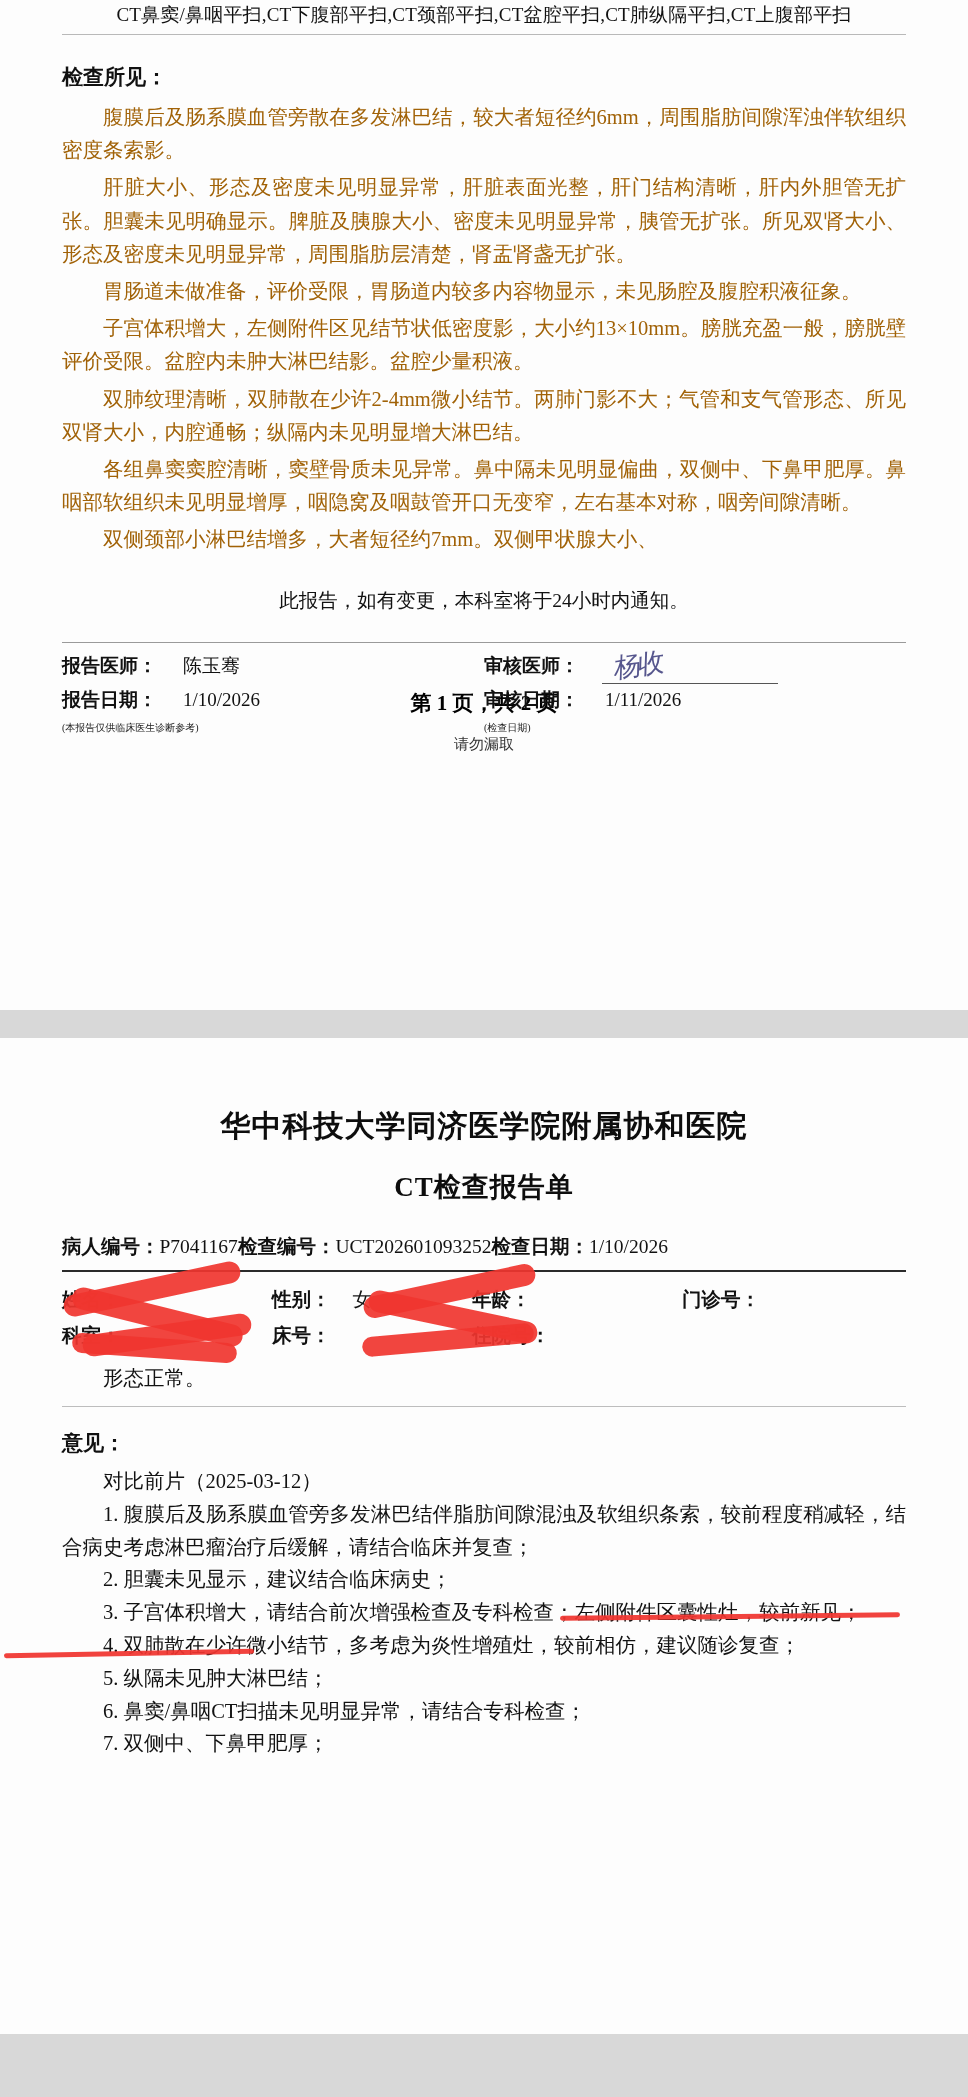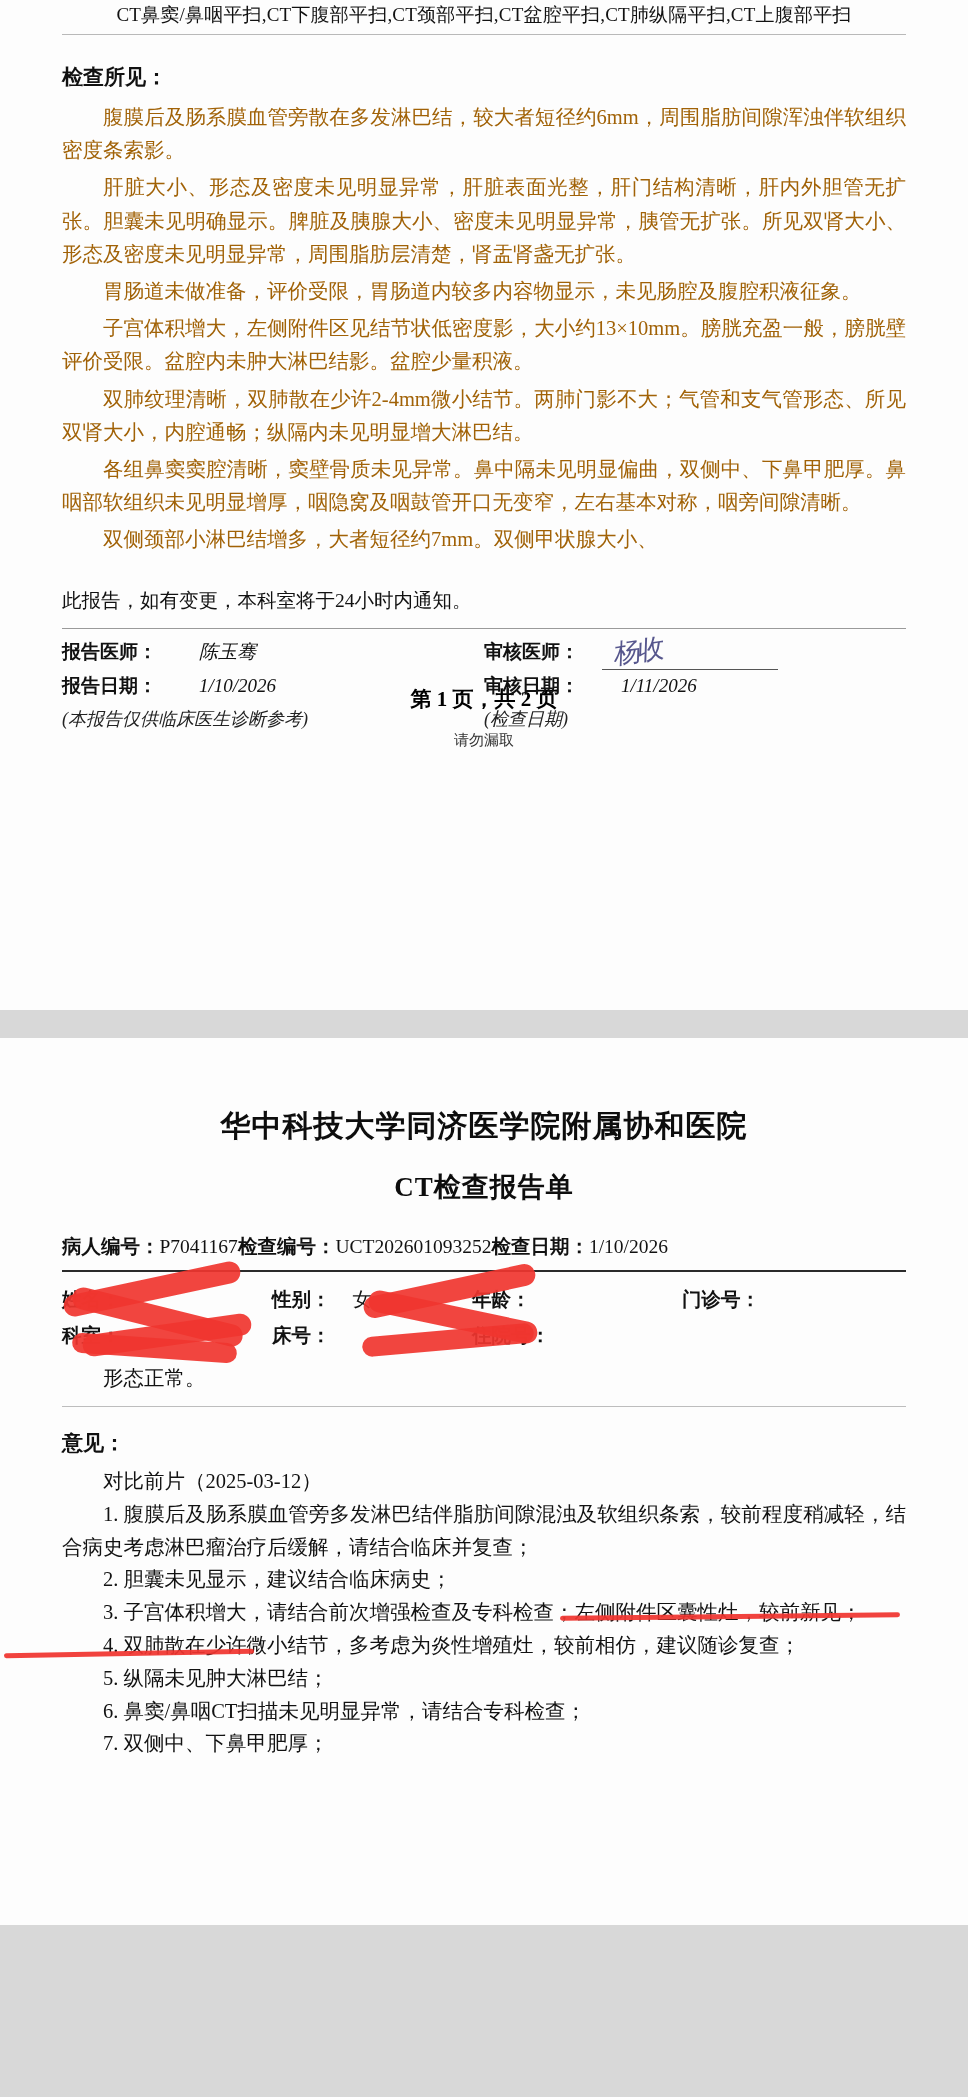--- a/index.html
+++ b/index.html
@@ -52,47 +52,47 @@
     font-size: 20.5px;
     line-height: 1.62;
     color: #a16207;
     text-indent: 2em;
     margin: 0 0 4px 0;
     text-align: justify;
   }
   .notice {
     font-size: 19.5px;
     color: #111;
-    margin: 30px 0 14px 0;
+    text-align: center;
+    margin: 30px 0 28px 0;
   }
   .hr-sign {
     border-top: 1px solid #9a9a9a;
     margin: 6px 0 10px 0;
   }
 
   .signblock {
     display: flex;
     font-size: 19px;
     color: #111;
   }
   .signblock .col-l { width: 50%; }
   .signblock .col-r { width: 50%; position: relative; }
   .sline {
     display: flex;
     align-items: baseline;
     margin-bottom: 8px;
     height: 26px;
   }
   .slabel { font-weight: bold; white-space: nowrap; }
-  .svalue { margin-left: 42px; font-style: italic; }
+  .svalue { margin-left: 26px; }
   .small-note {
-    font-size: 18px;
+    font-size: 10px;
     color: #222;
     margin-top: 2px;
-    font-style: italic;
   }
   .pageno {
     font-size: 21px;
     font-weight: bold;
     text-align: center;
     margin-top: -46px;
   }
   .sig-scrawl {
     position: absolute;
     left: 130px; top: -6px;
@@ -114,21 +114,21 @@
     font-size: 15px;
     color: #333;
     margin-top: 18px;
   }
 
   
   .sheet2 {
     position: absolute;
     top: 1038px; left: 0;
     width: 968px;
-    height: 887px;
+    height: 996px;
     background: #fdfdfd;
     overflow: hidden;
   }
   .sheet2-inner { padding: 0 62px; }
   .hosp-title {
     text-align: center;
     font-size: 30px;
     font-weight: bold;
     letter-spacing: 1px;
     color: #0d0d0d;

